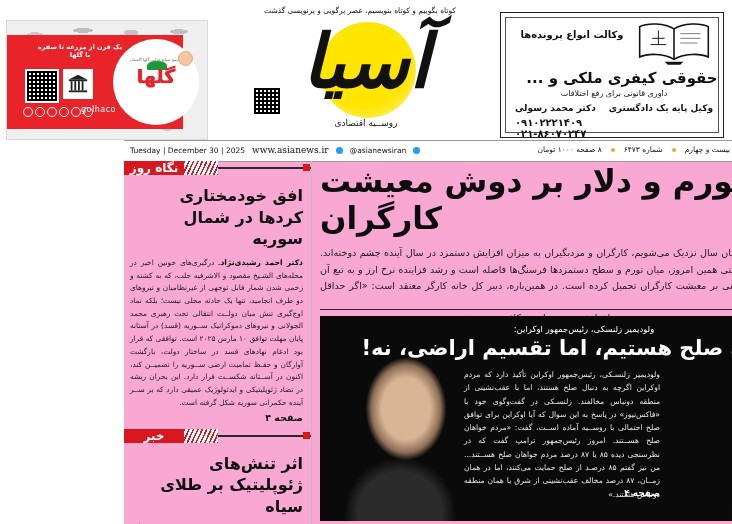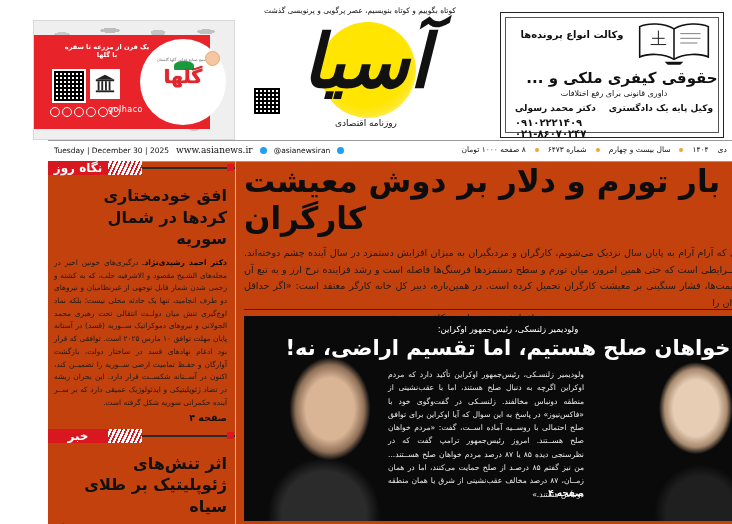--- a/index.html
+++ b/index.html
@@ -4,35 +4,35 @@
 <title>Asia Newspaper Front Page</title>
 <style>
   html,body{margin:0;padding:0;}
   body{
     width:732px;height:524px;overflow:hidden;
     background:#ffffff;
     font-family:"DejaVu Sans","Liberation Sans",sans-serif;
     direction:rtl;
     position:relative;
   }
-  .page{position:relative;width:684px;height:524px;background:#c2410c;}
+  .page{position:relative;width:608px;height:524px;background:#f9a8d4;}
 
   
   .masthead{position:relative;height:140px;width:732px;background:#fff;}
 
   .tagline{
     position:absolute;top:6px;right:272px;width:200px;
     font-size:7.5px;color:#111;text-align:center;letter-spacing:0px;
     white-space:nowrap;
   }
 
   
   .golha-ad{
     position:absolute;left:6px;top:20px;width:200px;height:118px;
-    background:#ffffff;border:1px solid #d8d8d8;overflow:hidden;margin-left:27px;
+    background:#ffffff;border:1px solid #d8d8d8;overflow:hidden;
   }
   .golha-herb{
     position:absolute;inset:0;
     background:
       radial-gradient(ellipse 14px 5px at 14% 12%, #c9c9c9 0 60%, transparent 61%),
       radial-gradient(ellipse 16px 4px at 38% 8%, #bdbdbd 0 60%, transparent 61%),
       radial-gradient(ellipse 12px 5px at 62% 10%, #c4c4c4 0 60%, transparent 61%),
       radial-gradient(ellipse 15px 4px at 86% 9%, #c0c0c0 0 60%, transparent 61%),
       radial-gradient(ellipse 10px 18px at 88% 60%, #cfcfcf 0 60%, transparent 61%),
       radial-gradient(ellipse 14px 10px at 80% 88%, #c8c8c8 0 60%, transparent 61%),
@@ -308,21 +308,21 @@
         <b></b>
         <b></b>
         <b></b>
       </div>
       <div class="golha-handle">golhaco</div>
     </div>
 
     <div class="logo-wrap">
       <div class="sun"></div>
       <div class="logo-asia">آسیا</div>
-      <div class="logo-sub">روزنامه اقتصادی</div>
+      <div class="logo-sub">روســیه اقتصادی</div>
       <div class="logo-qr">
           <i></i>
         </div>
     </div>
 
     <div class="law-ad">
       <div class="law-inner"></div>
       <svg class="law-book" viewBox="0 0 100 56">
         <path d="M50 10 C38 2 16 2 6 7 L6 46 C16 41 38 41 50 49 C62 41 84 41 94 46 L94 7 C84 2 62 2 50 10 Z" fill="#fff" stroke="#111" stroke-width="2"></path>
         <path d="M50 10 L50 49" stroke="#111" stroke-width="2"></path>

